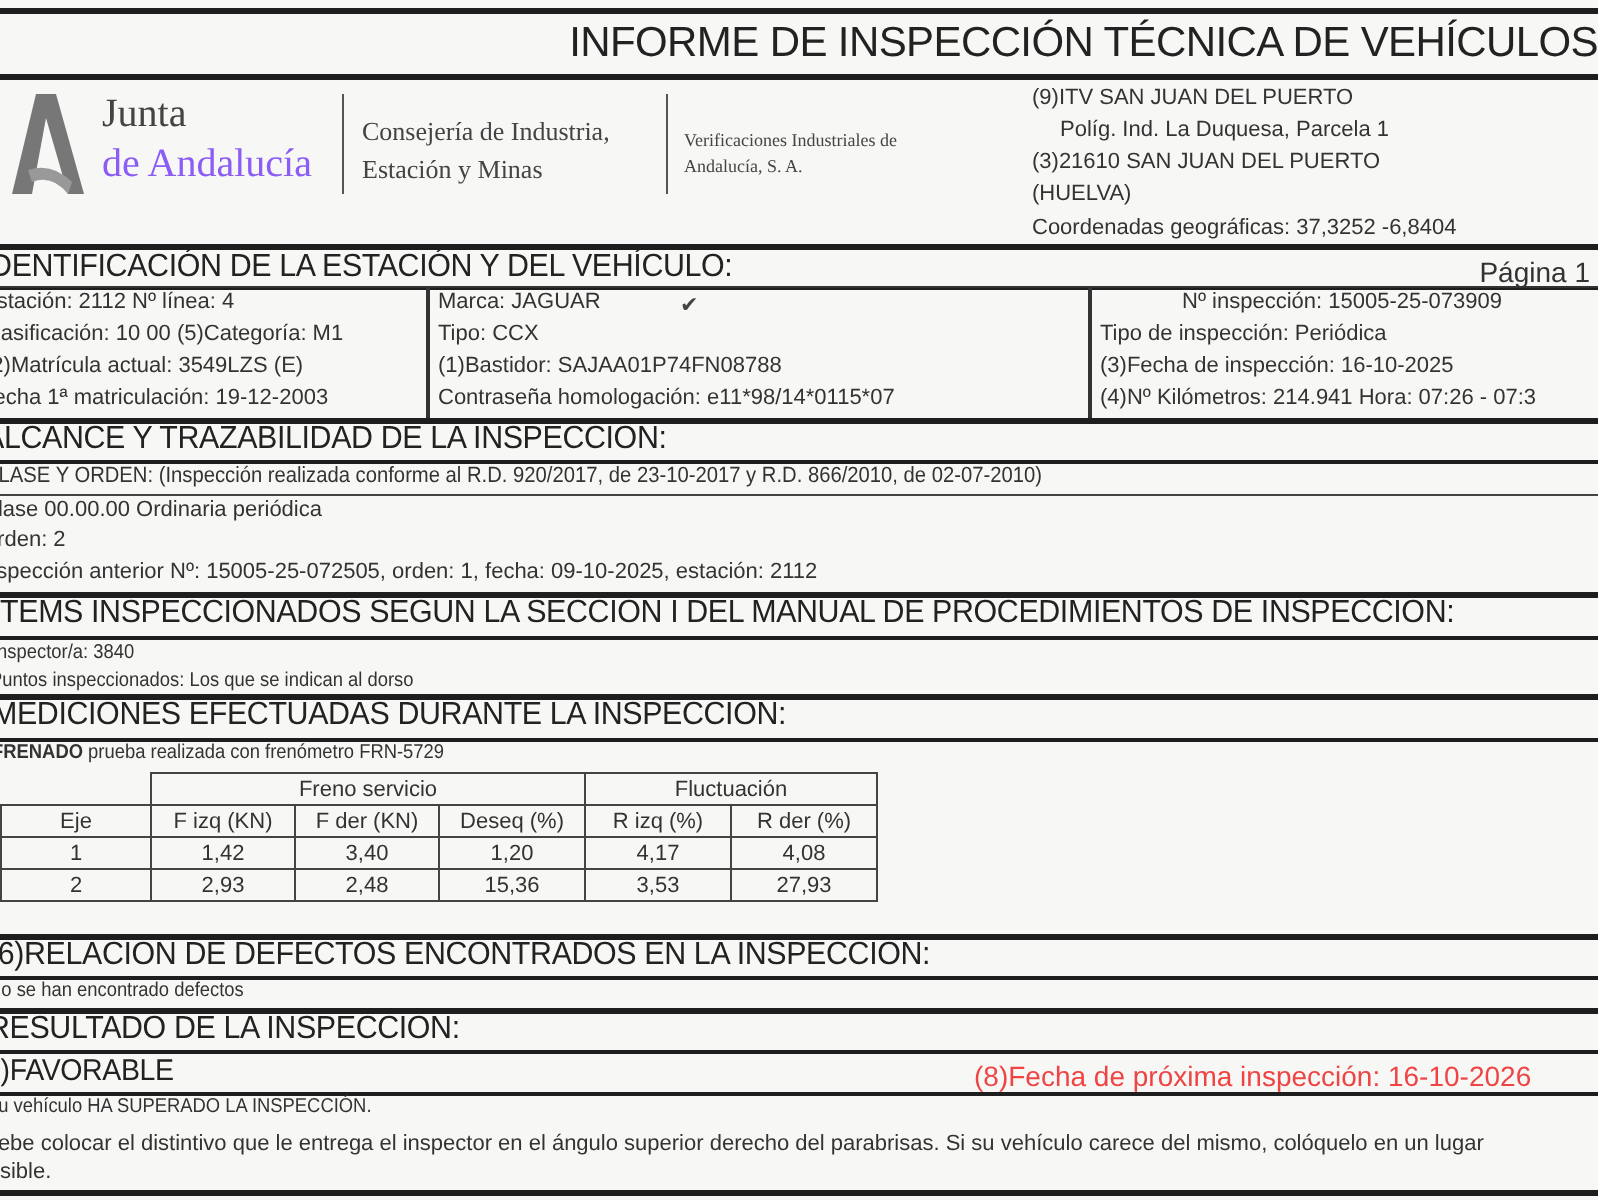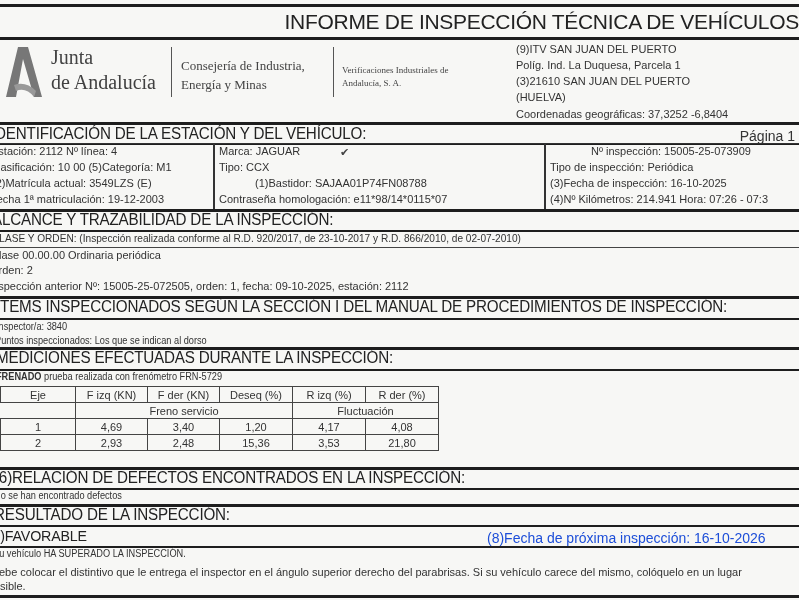--- a/index.html
+++ b/index.html
@@ -27,32 +27,32 @@
 <div class="rule thick" style="top:4px;"></div>
 <div class="abs" style="left:0; right:0; top:10px; text-align:right; font-size:21px; color:#222; letter-spacing:-0.3px;">INFORME DE INSPECCIÓN TÉCNICA DE VEHÍCULOS</div>
 <div class="rule thick" style="top:37px;"></div>
 
 <div>
   <svg class="abs" style="left:4px; top:45px;" width="42" height="55" viewBox="0 0 42 55">
     <polygon points="14,2 24,2 38,52 30,52 19,14 12,52 2,52" fill="#777"></polygon>
     <path d="M10,40 Q22,36 32,46 L30,52 Q22,42 12,46 Z" fill="#999"></path>
   </svg>
   <div class="abs logo-text" style="left:51px; top:46px; font-size:20px; color:#444;">Junta</div>
-  <div class="abs logo-text" style="left:51px; top:71px; font-size:20px; color:#404040;">de Andalucía</div>
+  <div class="abs logo-text" style="left:51px; top:71px; font-size:20px; color:#8b5cf6;">de Andalucía</div>
 
   <div class="vline" style="left:171px; top:47px; height:50px;"></div>
   <div class="abs logo-text" style="left:181px; top:58px; font-size:13px;">Consejería de Industria,</div>
-  <div class="abs logo-text" style="left:181px; top:77px; font-size:13px;">Energía y Minas</div>
+  <div class="abs logo-text" style="left:181px; top:77px; font-size:13px;">Estación y Minas</div>
 
   <div class="vline" style="left:333px; top:47px; height:50px;"></div>
   <div class="abs logo-text" style="left:342px; top:65px; font-size:9px;">Verificaciones Industriales de</div>
   <div class="abs logo-text" style="left:342px; top:78px; font-size:9px;">Andalucía, S. A.</div>
 
   <div class="abs small" style="left:516px; top:43px;">(9)ITV SAN JUAN DEL PUERTO</div>
-  <div class="abs small" style="left:516px; top:59px;">Políg. Ind. La Duquesa, Parcela 1</div>
+  <div class="abs small" style="left:530px; top:59px;">Políg. Ind. La Duquesa, Parcela 1</div>
   <div class="abs small" style="left:516px; top:75px;">(3)21610 SAN JUAN DEL PUERTO</div>
   <div class="abs small" style="left:516px; top:91px;">(HUELVA)</div>
   <div class="abs small" style="left:516px; top:108px;">Coordenadas geográficas: 37,3252   -6,8404</div>
 </div>
 <div class="rule thick" style="top:122px;"></div>
 
 <div class="abs hdr" style="left:-9px; top:125px;">IDENTIFICACIÓN DE LA ESTACIÓN Y DEL VEHÍCULO:</div>
 <div class="abs" style="right:4px; top:128px; font-size:14px; color:#333;">Página 1</div>
 <div class="rule" style="top:143px; height:2px;"></div>
 <div class="box" style="left:-1px; top:143px; width:214px; height:66px;"></div>
@@ -60,21 +60,21 @@
 <div class="box" style="left:544px; top:143px; width:260px; height:66px;"></div>
 
 <div class="abs small" style="left:-9px; top:145px;">Estación: 2112    Nº línea: 4</div>
 <div class="abs small" style="left:-10px; top:161px;">Clasificación: 10 00 (5)Categoría: M1</div>
 <div class="abs small" style="left:-8px; top:177px;">(2)Matrícula actual: 3549LZS (E)</div>
 <div class="abs small" style="left:-10px; top:193px;">Fecha 1ª matriculación: 19-12-2003</div>
 
 <div class="abs small" style="left:219px; top:145px;">Marca: JAGUAR</div>
 <div class="abs" style="left:340px; top:146px; font-size:11px; color:#444;">✔</div>
 <div class="abs small" style="left:219px; top:161px;">Tipo: CCX</div>
-<div class="abs small" style="left:219px; top:177px;margin-left:36px;">(1)Bastidor: SAJAA01P74FN08788</div>
+<div class="abs small" style="left:219px; top:177px;">(1)Bastidor: SAJAA01P74FN08788</div>
 <div class="abs small" style="left:219px; top:193px;">Contraseña homologación: e11*98/14*0115*07</div>
 
 <div class="abs small" style="left:550px; top:145px;padding-left:41px;">Nº inspección:  15005-25-073909</div>
 <div class="abs small" style="left:550px; top:161px;">Tipo de inspección: Periódica</div>
 <div class="abs small" style="left:550px; top:177px;">(3)Fecha de inspección: 16-10-2025</div>
 <div class="abs small" style="left:550px; top:193px;">(4)Nº Kilómetros: 214.941     Hora: 07:26 - 07:3</div>
 
 <div class="rule thick" style="top:209px;"></div>
 <div class="abs hdr" style="left:-8px; top:211px;">ALCANCE Y TRAZABILIDAD DE LA INSPECCIÓN:</div>
 <div class="rule" style="top:230px; height:2px;"></div>
@@ -93,58 +93,58 @@
 <div class="rule thick" style="top:347px;"></div>
 <div class="abs hdr" style="left:-4px; top:349px;">MEDICIONES EFECTUADAS DURANTE LA INSPECCIÓN:</div>
 <div class="rule" style="top:369px; height:2px;"></div>
 <div class="abs tiny" style="left:-4px; top:371px;">
   <b>FRENADO</b><span> prueba realizada con frenómetro FRN-5729</span>
 </div>
 
 <table class="brake">
   <tbody>
       <tr>
+    <td style="border:none; width:74px;"></td>
+    <td colspan="3" style="width:214px;">Freno servicio</td>
+    <td colspan="2" style="width:144px;">Fluctuación</td>
+  </tr>
+  <tr>
     <td style="width:74px;">Eje</td>
     <td style="width:71px;">F izq (KN)</td>
     <td style="width:71px;">F der (KN)</td>
     <td style="width:72px;">Deseq (%)</td>
     <td style="width:72px;">R izq (%)</td>
     <td style="width:72px;">R der (%)</td>
   </tr>
   <tr>
-    <td style="border:none; width:74px;"></td>
-    <td colspan="3" style="width:214px;">Freno servicio</td>
-    <td colspan="2" style="width:144px;">Fluctuación</td>
-  </tr>
-  <tr>
     <td>1</td>
-    <td>4,69</td>
+    <td>1,42</td>
     <td>3,40</td>
     <td>1,20</td>
     <td>4,17</td>
     <td>4,08</td>
   </tr>
   <tr>
     <td>2</td>
     <td>2,93</td>
     <td>2,48</td>
     <td>15,36</td>
     <td>3,53</td>
-    <td>21,80</td>
+    <td>27,93</td>
   </tr>
 </tbody>
   </table>
 
 <div class="rule thick" style="top:467px;"></div>
 <div class="abs hdr" style="left:-6px; top:469px;">(6)RELACIÓN DE DEFECTOS ENCONTRADOS EN LA INSPECCIÓN:</div>
 <div class="rule" style="top:488px; height:2px;"></div>
 <div class="abs tiny" style="left:-6px; top:490px;">No se han encontrado defectos</div>
 
 <div class="rule thick" style="top:504px;"></div>
 <div class="abs hdr" style="left:-6px; top:506px;">RESULTADO DE LA INSPECCIÓN:</div>
 <div class="rule" style="top:525px; height:2px;"></div>
 <div class="abs hdr" style="left:-12px; top:527px; font-size:15px;">(7)FAVORABLE</div>
-<div class="abs" style="left:487px; top:530px; font-size:14px; color:#1d4ed8;">(8)Fecha de próxima inspección: 16-10-2026</div>
+<div class="abs" style="left:487px; top:530px; font-size:14px; color:#ef4444;">(8)Fecha de próxima inspección: 16-10-2026</div>
 <div class="rule" style="top:546px; height:2px;"></div>
 <div class="abs tiny" style="left:-7px; top:548px;">Su vehículo HA SUPERADO LA INSPECCIÓN.</div>
 <div class="abs small" style="left:-9px; top:566px;">Debe colocar el distintivo que le entrega el inspector en el ángulo superior derecho del parabrisas. Si su vehículo carece del mismo, colóquelo en un lugar</div>
 <div class="abs small" style="left:-8px; top:580px;">visible.</div>
 <div class="rule thick" style="top:595px;"></div>
 
 </body></html>

